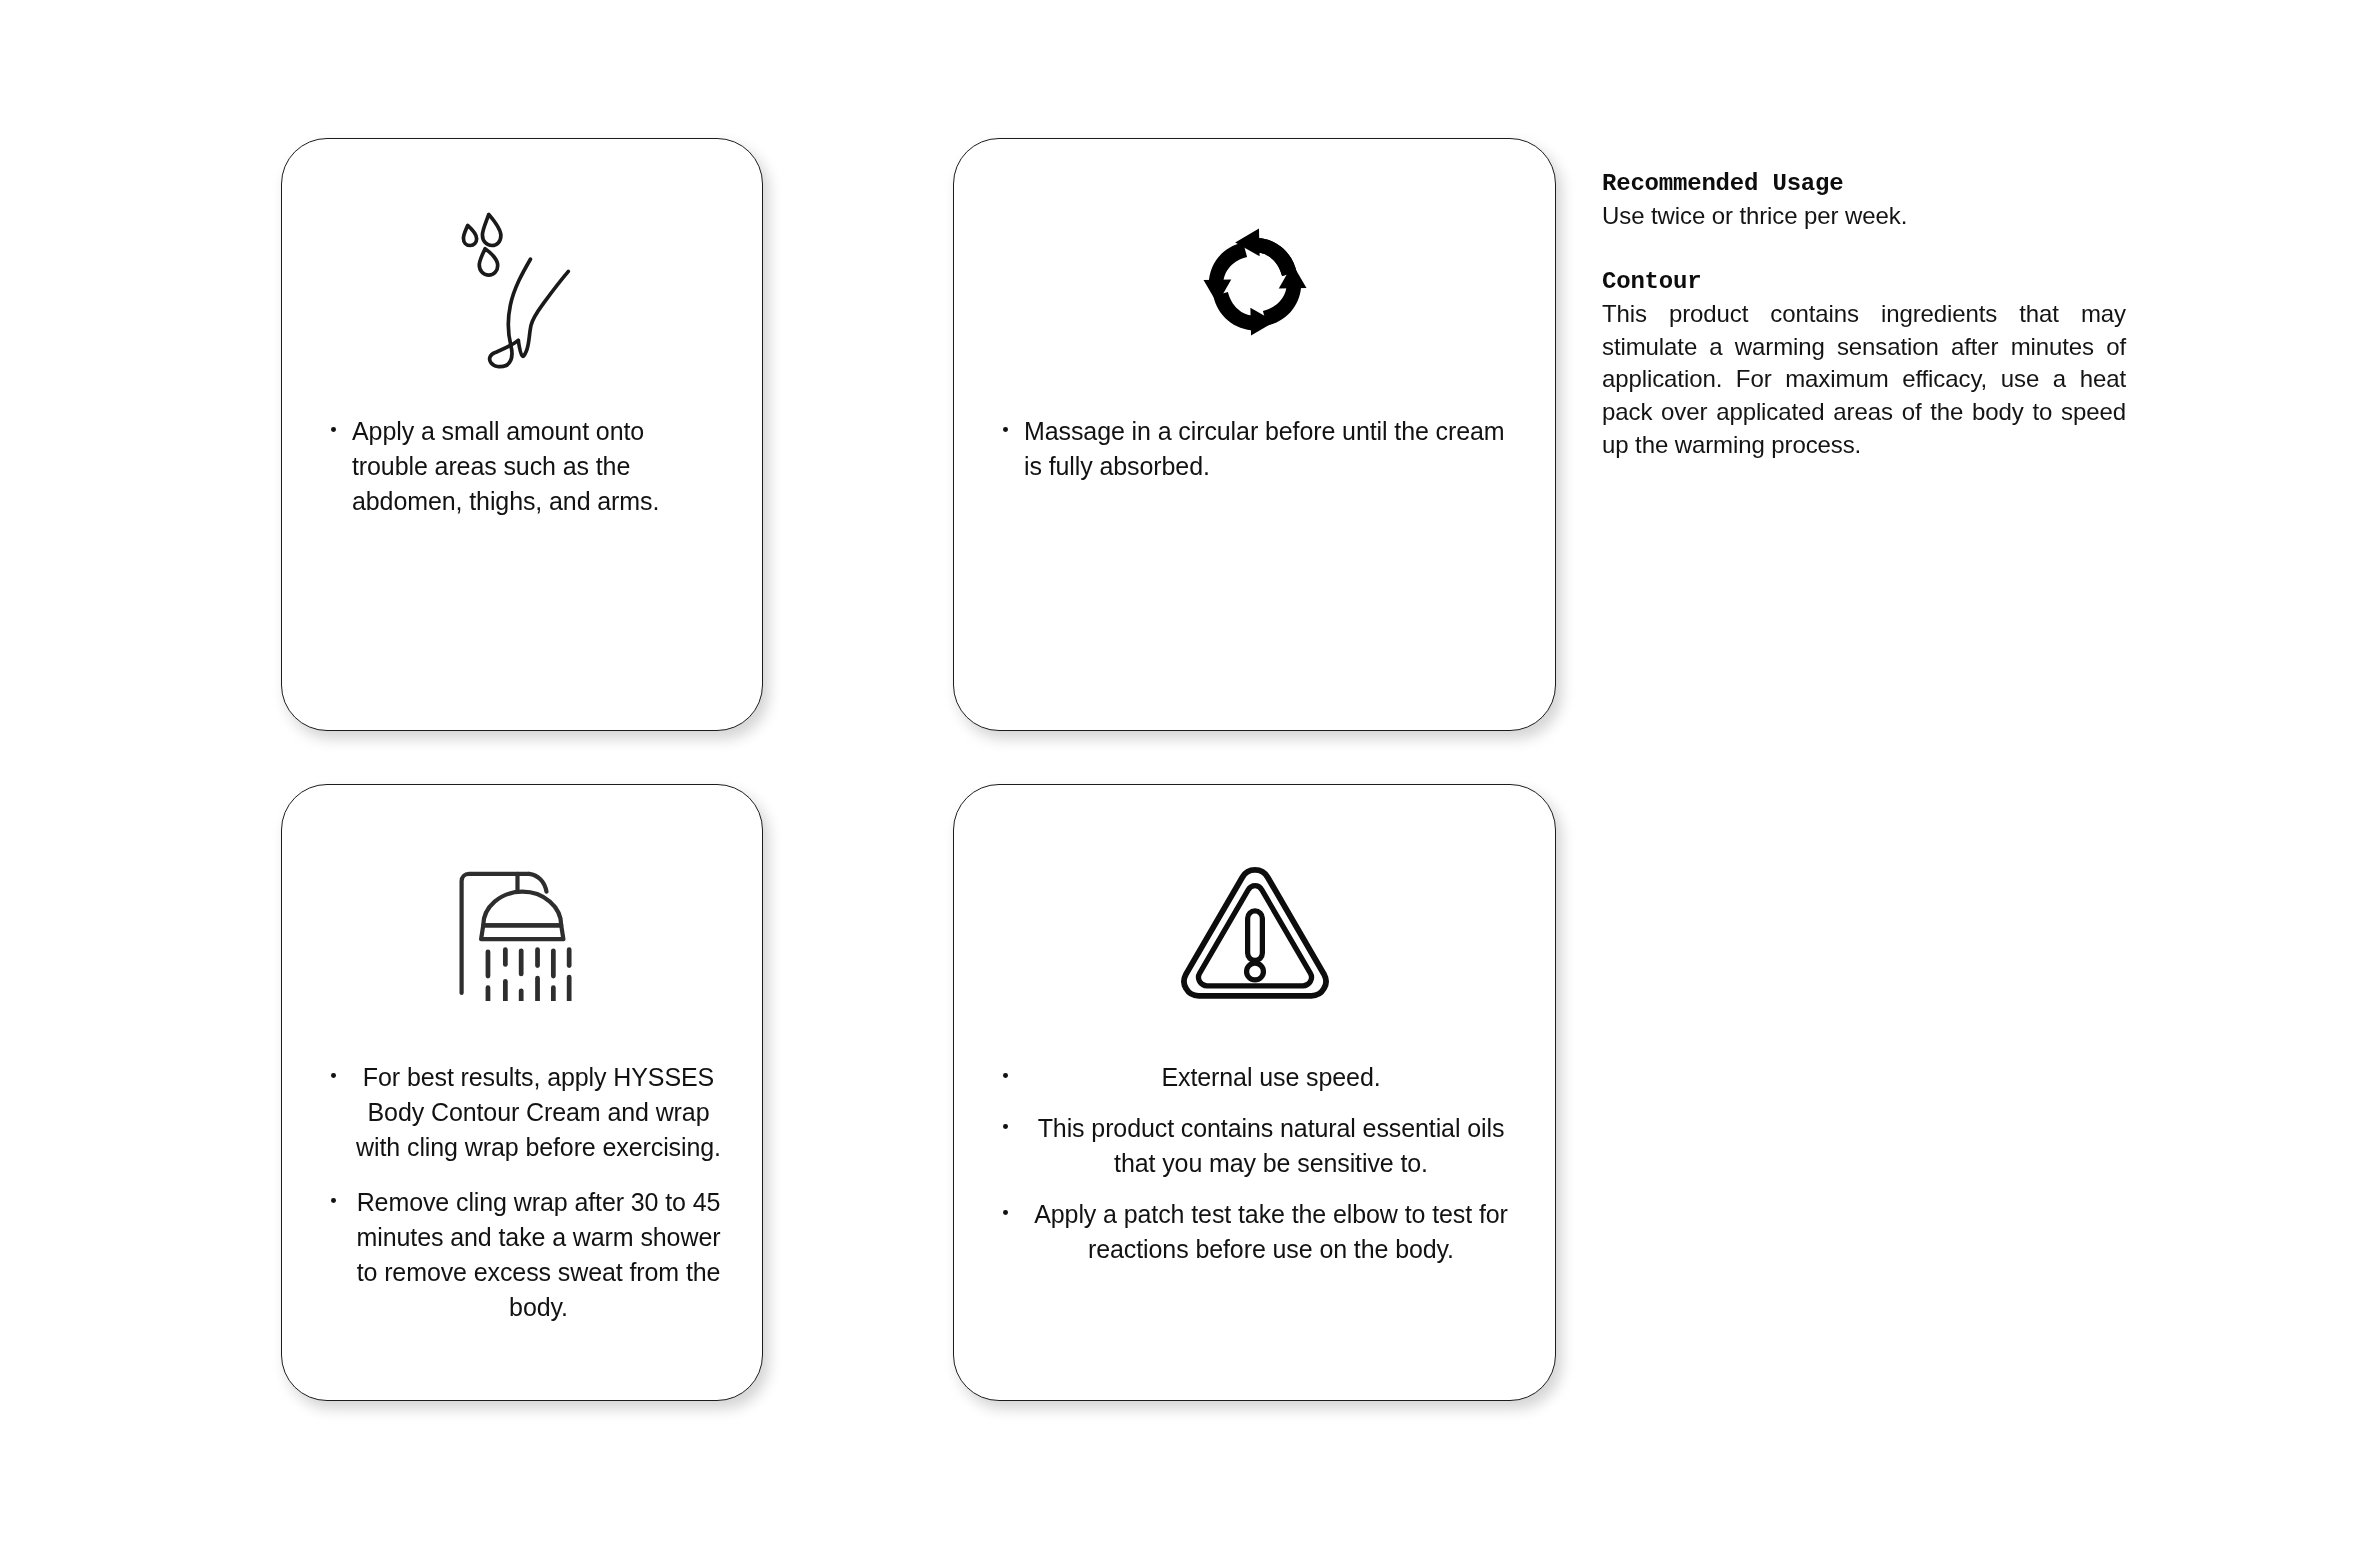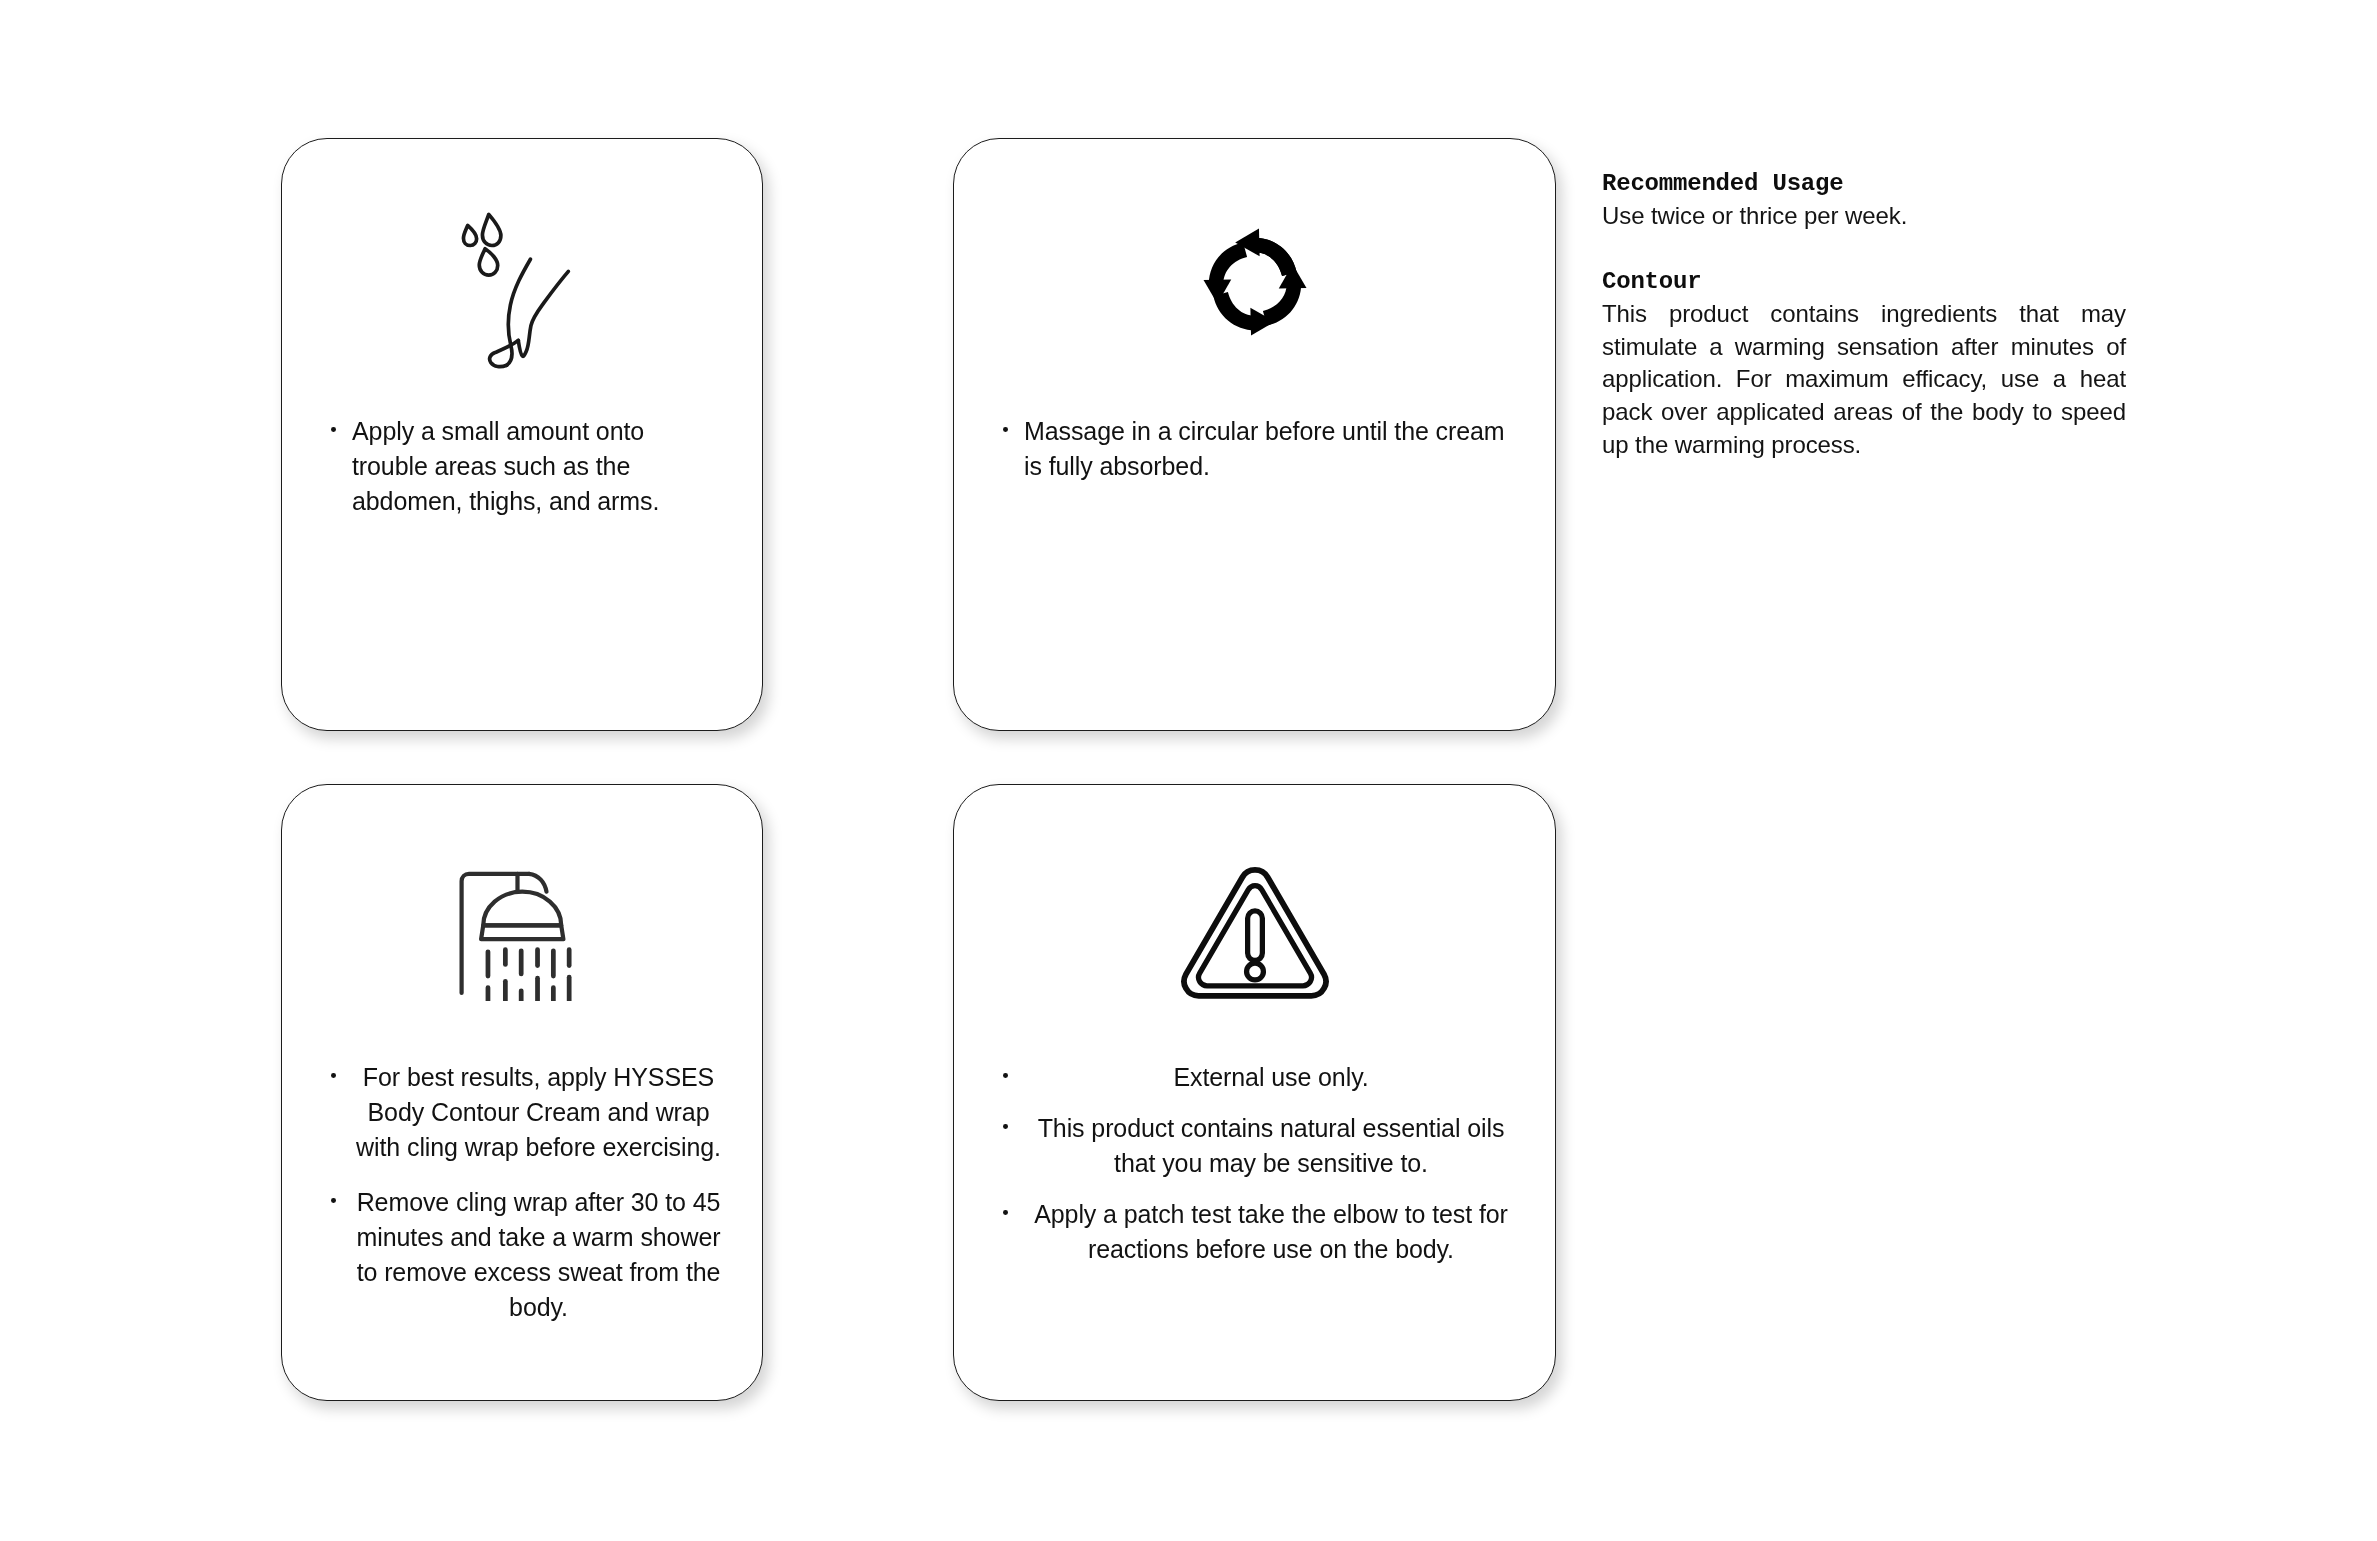--- a/index.html
+++ b/index.html
@@ -240,21 +240,21 @@
 
           <rect x="136" y="96" width="28" height="94" rx="14" stroke-width="10"></rect>
 
           <circle cx="150" cy="211" r="16" stroke-width="10"></circle>
         </svg>
       </div>
       <div class="card-body">
         <ul class="bullet-list">
           <li class="bullet-item">
             <span class="dot"></span>
-            <span>External use only.</span>
+            <span>External use speed.</span>
           </li>
           <li class="bullet-item">
             <span class="dot"></span>
             <span>This product contains natural essential oils that you may be sensitive to.</span>
           </li>
           <li class="bullet-item">
             <span class="dot"></span>
             <span>Apply a patch test take the elbow to test for reactions before use on the body.</span>
           </li>
         </ul>

